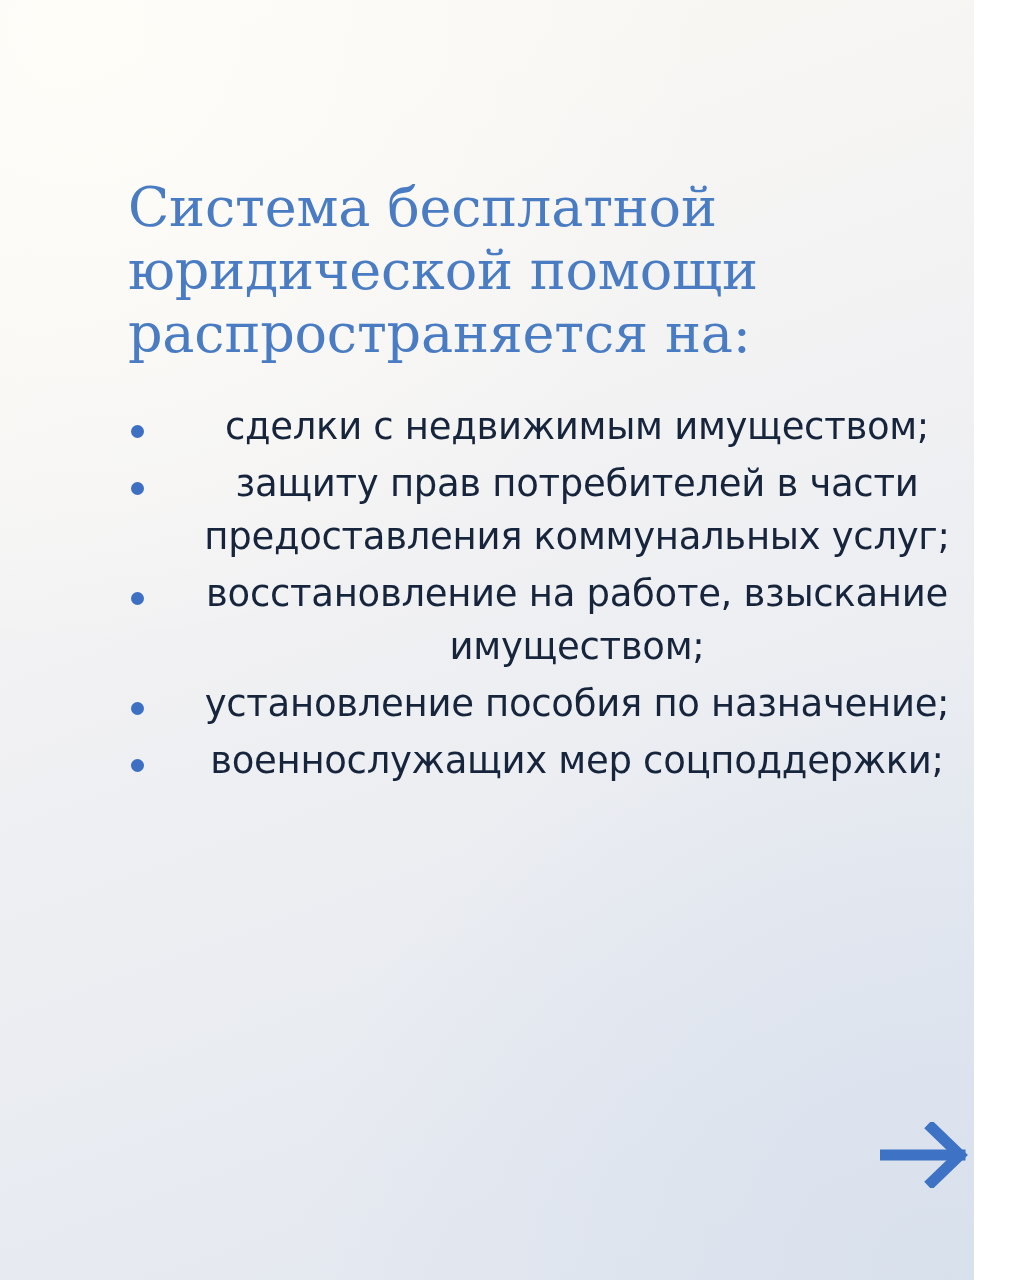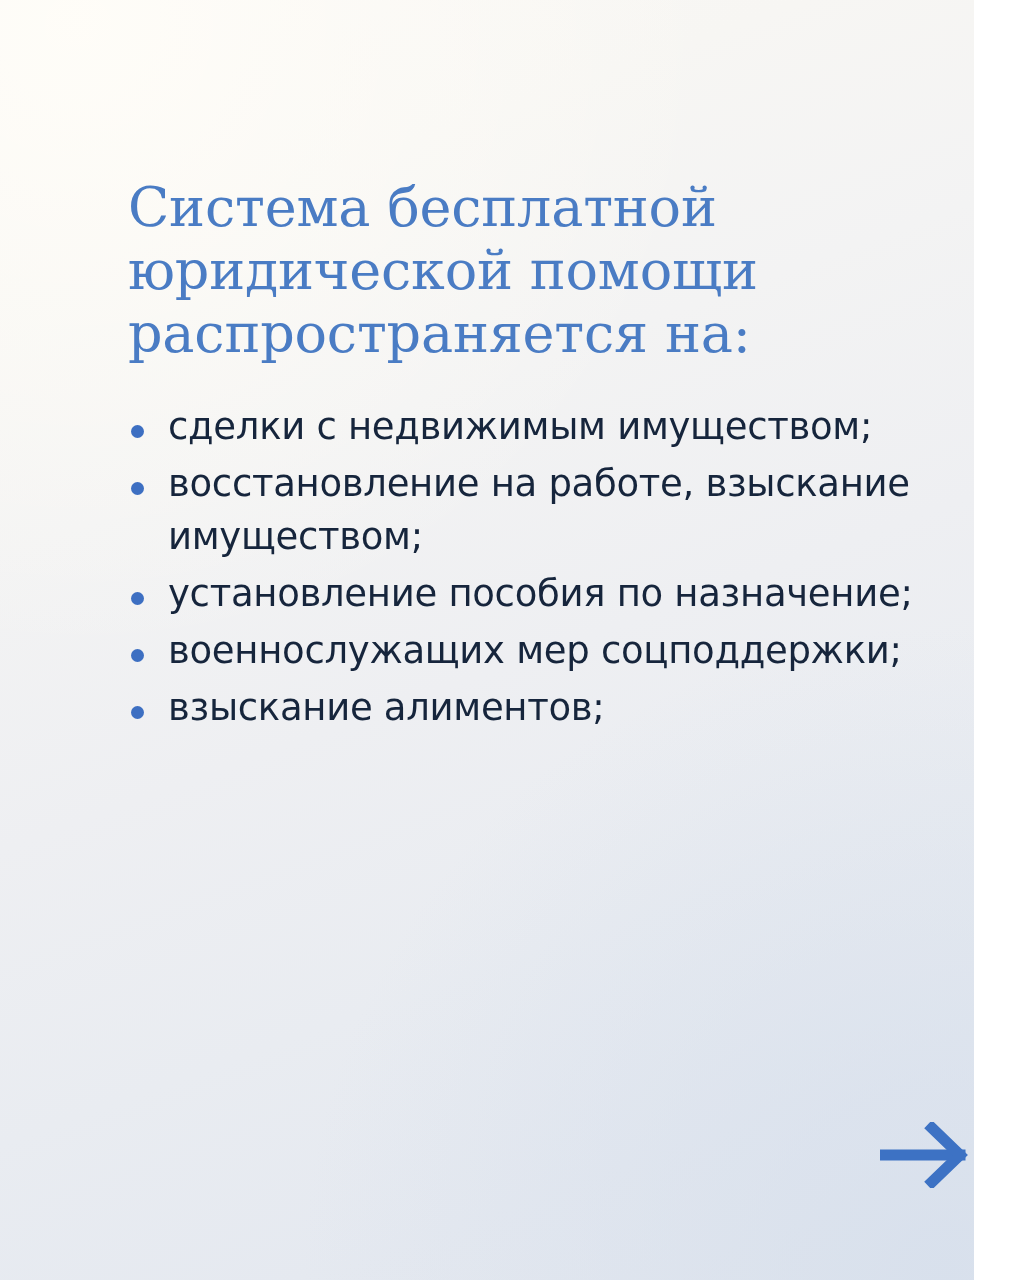--- a/index.html
+++ b/index.html
@@ -78,20 +78,21 @@
   .bullet-item {
     position: relative;
     padding-left: 42px;
     margin: 0 0 4px 0;
     font-family: "DejaVu Sans", "Liberation Sans", sans-serif;
     font-weight: 400;
     font-size: 37px;
     line-height: 53px;
     letter-spacing: -0.3px;
     color: #16253c;
+    text-align: center;
   }
 
   .bullet-dot {
     position: absolute;
     left: 5px;
     top: 25px;
     width: 13px;
     height: 13px;
     border-radius: 50%;
     background: #3d6fc2;
@@ -126,33 +127,33 @@
 юридической помощи
 распространяется на:</h1>
 
     <ul class="bullet-list">
       <li class="bullet-item">
         <span class="bullet-dot"></span>
         <span class="bullet-text">сделки с недвижимым имуществом;</span>
       </li>
       <li class="bullet-item">
         <span class="bullet-dot"></span>
+        <span class="bullet-text">защиту прав потребителей в части предоставления коммунальных услуг;</span>
+      </li>
+      <li class="bullet-item">
+        <span class="bullet-dot"></span>
         <span class="bullet-text">восстановление на работе, взыскание имуществом;</span>
       </li>
       <li class="bullet-item">
         <span class="bullet-dot"></span>
         <span class="bullet-text">установление пособия по назначение;</span>
       </li>
       <li class="bullet-item">
         <span class="bullet-dot"></span>
         <span class="bullet-text">военнослужащих мер соцподдержки;</span>
-      </li>
-      <li class="bullet-item">
-        <span class="bullet-dot"></span>
-        <span class="bullet-text">взыскание алиментов;</span>
       </li>
     </ul>
 
     <div class="next-arrow">
       <svg viewBox="0 0 92 66" xmlns="http://www.w3.org/2000/svg">
         <g fill="none" stroke="#3d72c4" stroke-width="11" stroke-linecap="square" stroke-linejoin="miter">
           <line x1="3" y1="33" x2="80" y2="33"></line>
           <polyline points="52,6 80,33 52,60"></polyline>
         </g>
       </svg>

